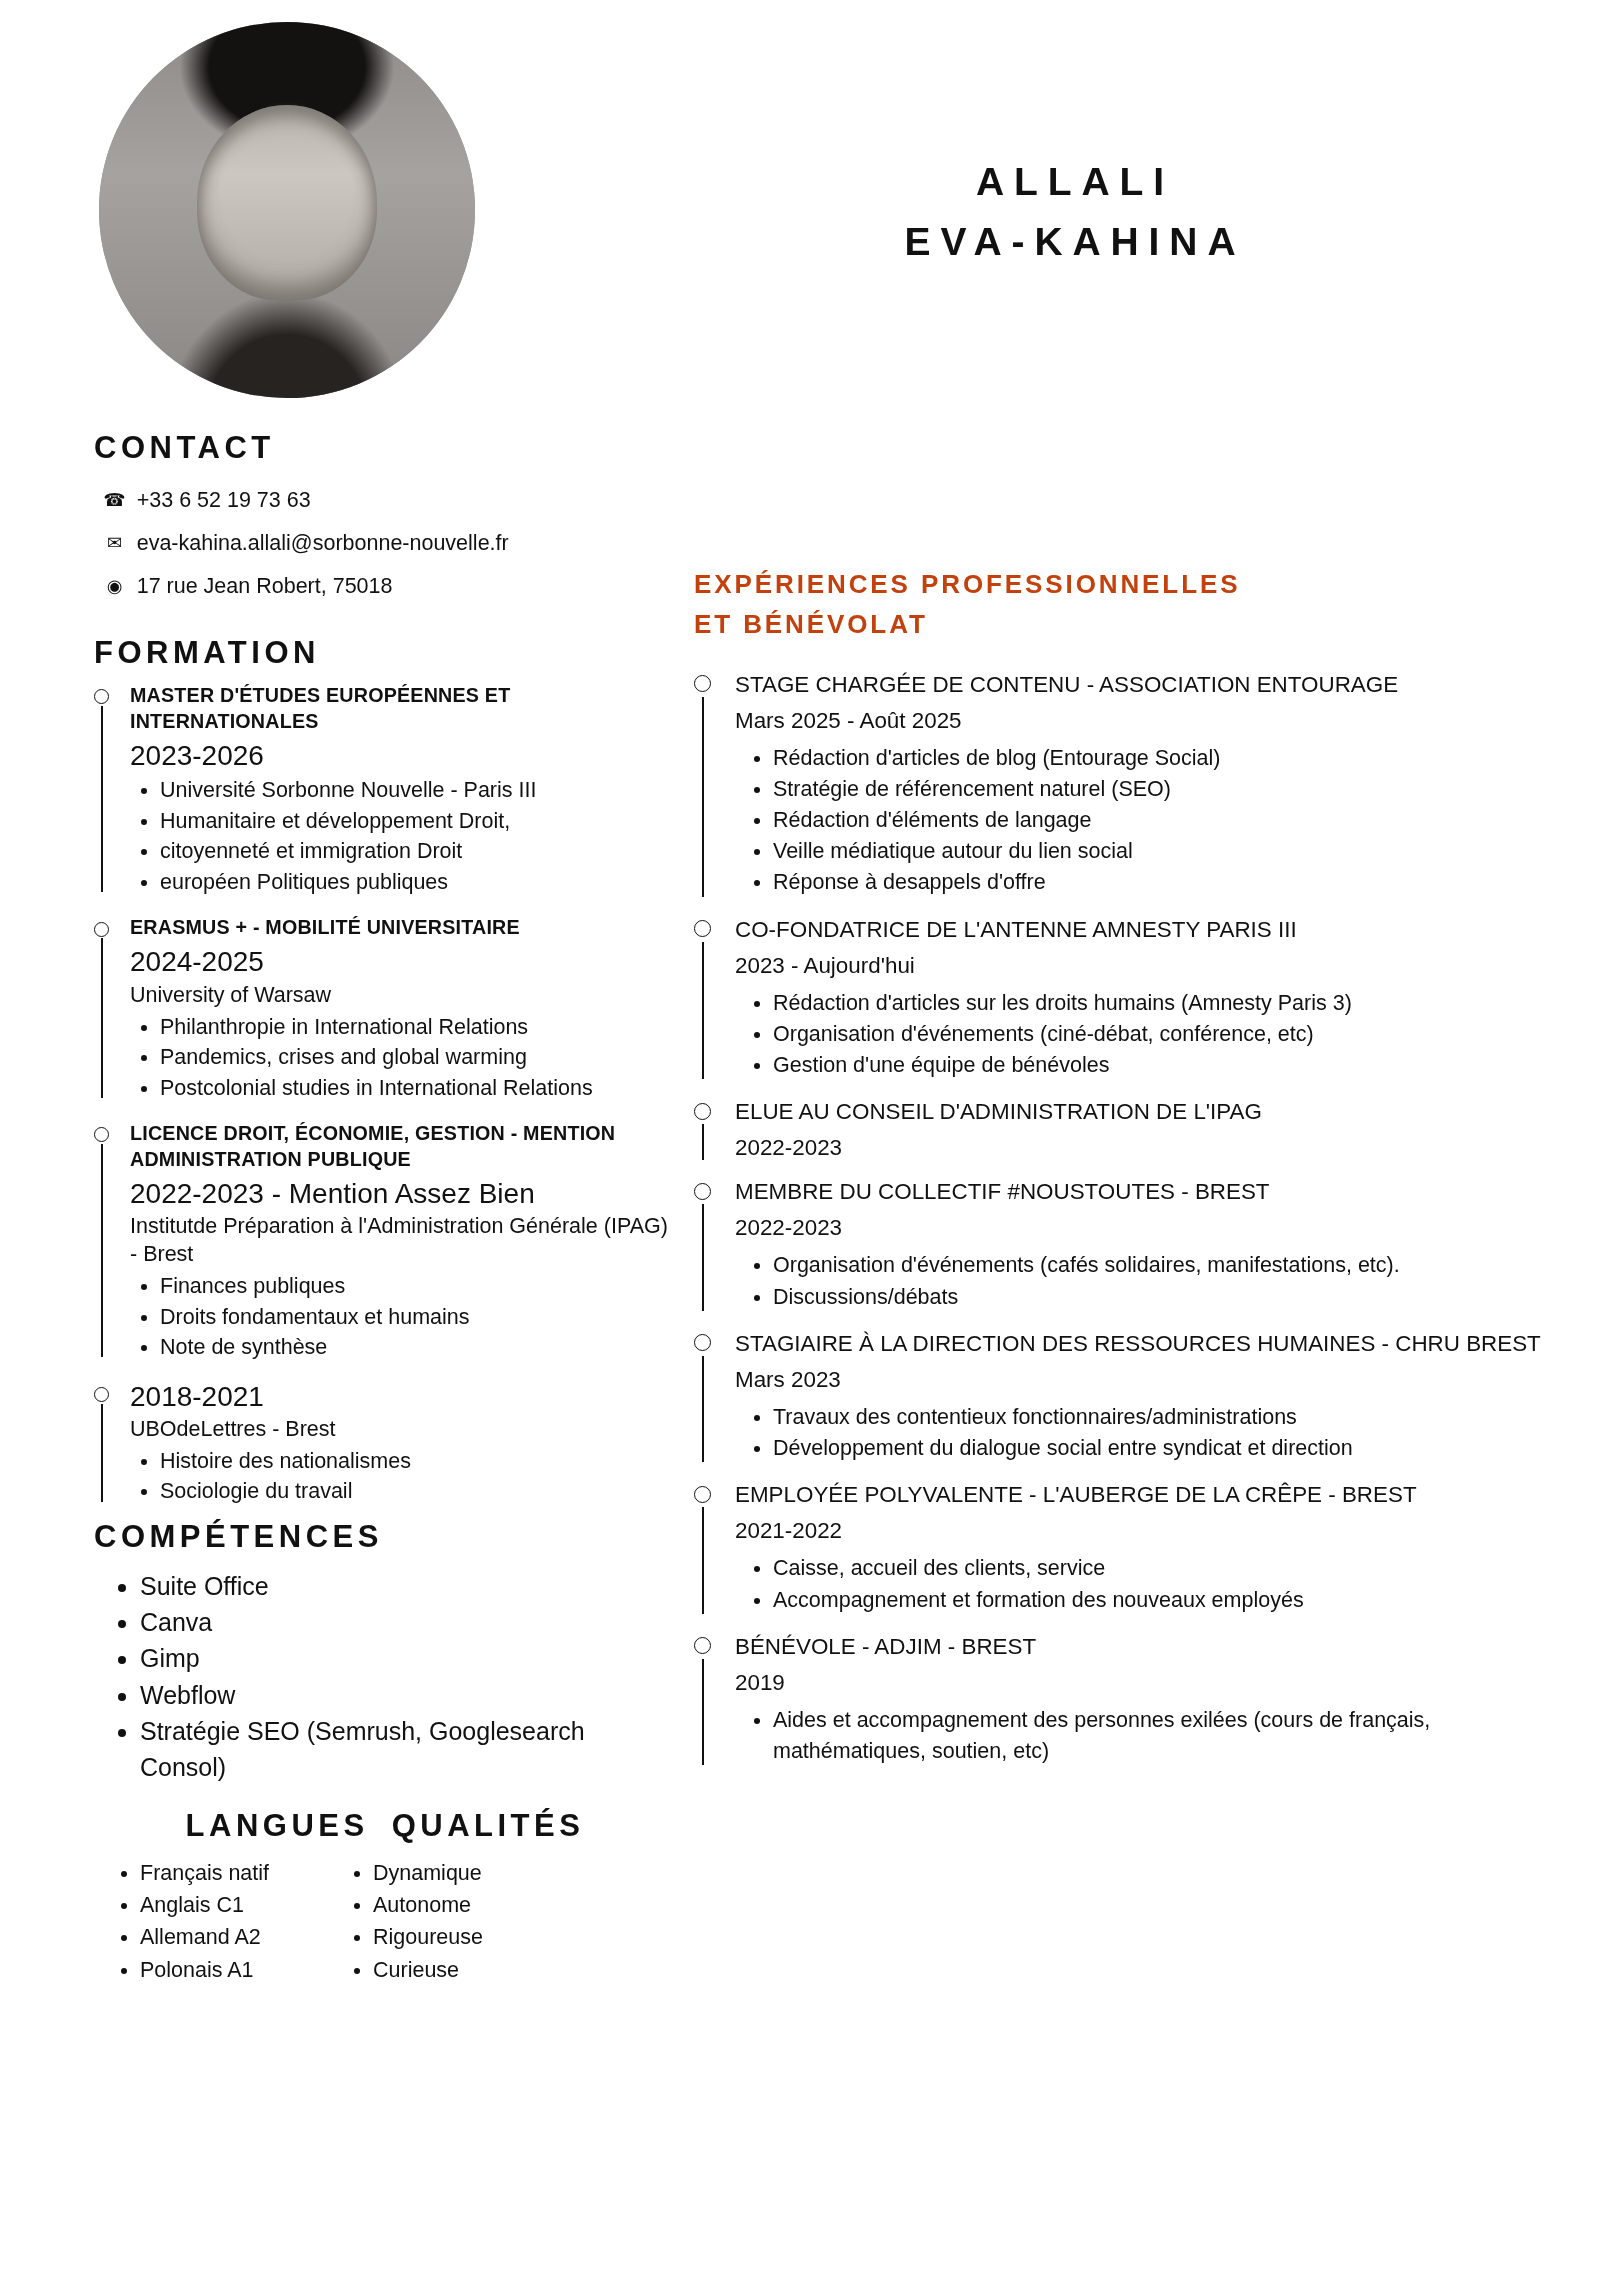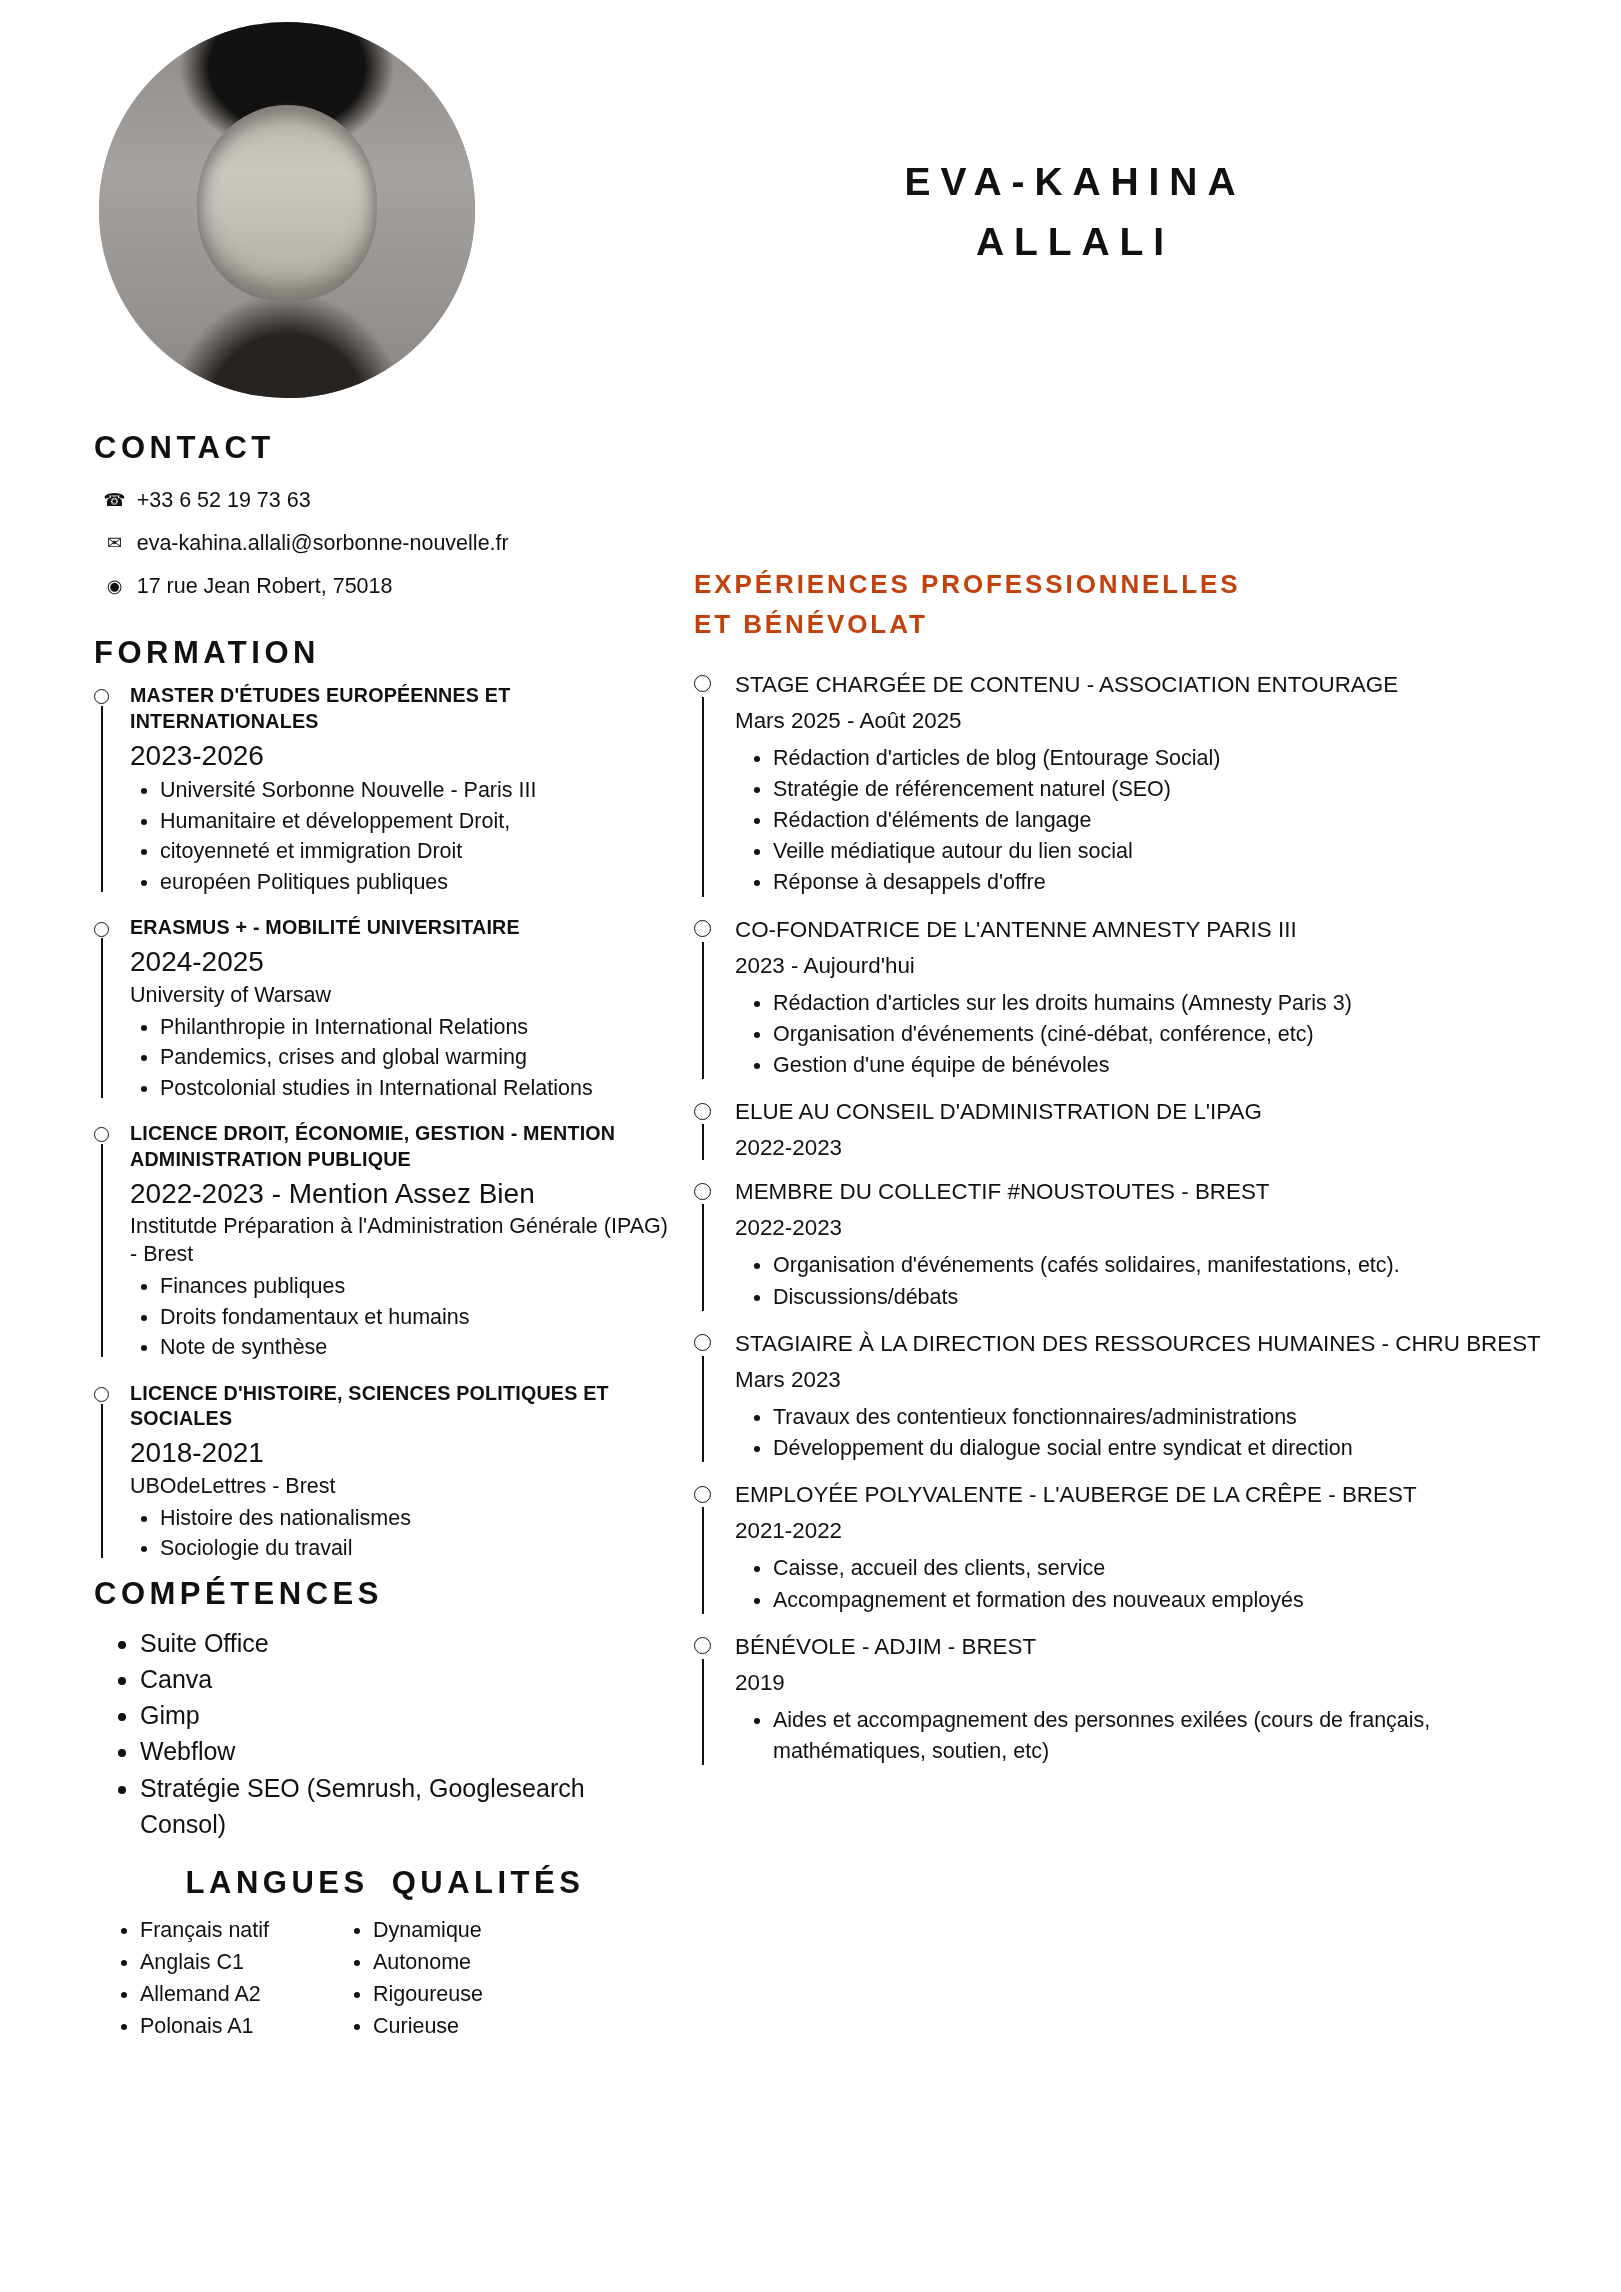--- a/index.html
+++ b/index.html
@@ -215,22 +215,22 @@
 </head>
 <body>
 
 <div class="page">
 
   <div class="header">
     <div class="photo">
       <div class="face"></div>
     </div>
     <div class="name-block">
+      <div class="name-line">ALLALI</div>
       <div class="name-line">EVA-KAHINA</div>
-      <div class="name-line">ALLALI</div>
     </div>
   </div>
 
   <div class="cols">
 
     <div class="left-col">
 
       <h2 class="sec-title">CONTACT</h2>
       <ul class="contact-list">
         <li class="contact-item">
@@ -284,21 +284,20 @@
         <ul>
           <li>Finances publiques</li>
           <li>Droits fondamentaux et humains</li>
           <li>Note de synthèse</li>
         </ul>
       </div>
 
       <div class="entry">
         <span class="bullet-ring"></span>
         <span class="rail"></span>
-        <p class="ttl">LICENCE D'HISTOIRE, SCIENCES POLITIQUES ET SOCIALES</p>
         <p class="date">2018-2021</p>
         <p class="org">UBOdeLettres - Brest</p>
         <ul>
           <li>Histoire des nationalismes</li>
           <li>Sociologie du travail</li>
         </ul>
       </div>
 
       <h2 class="sec-title" style="margin-top:12.5px">COMPÉTENCES</h2>
       <ul class="simple-list">

